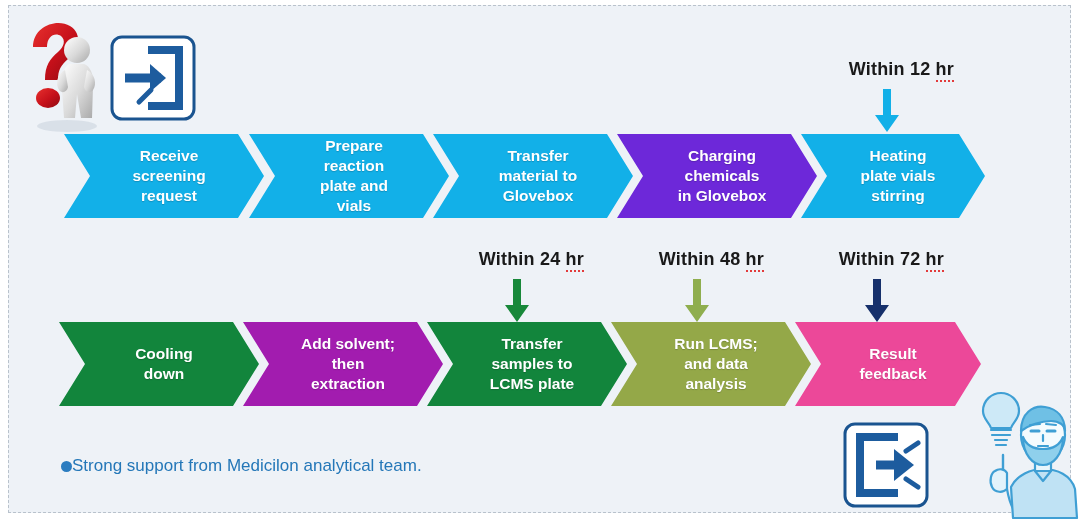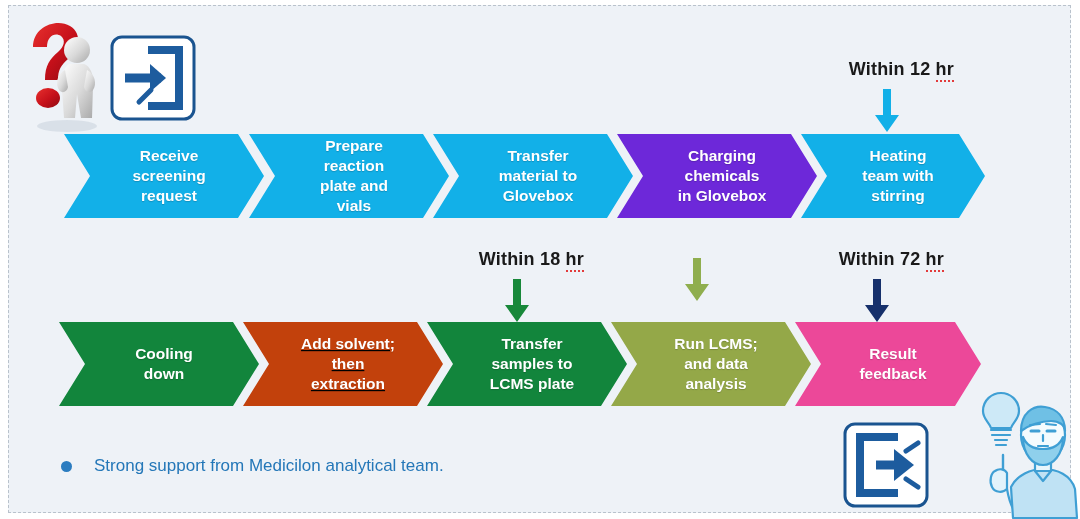--- a/index.html
+++ b/index.html
@@ -80,21 +80,20 @@
     display: block;
   }
 
   
   #note {
     position: absolute;
     left: 52px;
     top: 450px;
     display: flex;
     align-items: center;
-    gap: 22px;
     justify-content: center;
   }
   #note .bullet-dot {
     width: 11px;
     height: 11px;
     border-radius: 50%;
     background: #2b7cc0;
     flex: 0 0 auto;
   }
   #note .note-text {
@@ -172,31 +171,31 @@
 material to
 Glovebox</div>
         </div>
         <div class="chev" style="left: 608px; width: 200px; background: #6d28d9;">
           <div class="chev-label">Charging
 chemicals
 in Glovebox</div>
         </div>
         <div class="chev" style="left: 792px; width: 184px; background: rgb(18, 176, 232);">
           <div class="chev-label">Heating
-team with
+plate vials
 stirring</div>
         </div>
       </div>
 
     <div class="chev-row" id="bottom-row" style="left:0; top:316px; width:1063px;">
         <div class="chev" style="left: 50px; width: 200px; background: rgb(18, 133, 60);">
           <div class="chev-label">Cooling
 down</div>
         </div>
-        <div class="chev" style="left: 234px; width: 200px; background: #c2410c; text-decoration: underline;">
+        <div class="chev" style="left: 234px; width: 200px; background: #a21caf;">
           <div class="chev-label">Add solvent;
 then
 extraction</div>
         </div>
         <div class="chev" style="left: 418px; width: 200px; background: rgb(18, 133, 60);">
           <div class="chev-label">Transfer
 samples to
 LCMS plate</div>
         </div>
         <div class="chev" style="left: 602px; width: 200px; background: rgb(148, 168, 72); align-items: center;">
@@ -213,28 +212,29 @@
     <div id="callouts-layer">
         <div class="callout" style="left: 810px; top: 53px; width: 135px;">
           <div class="callout-text"><span>Within 12 </span><span class="hr-unit">hr</span></div>
           <div class="arrow-wrap">
             <svg class="down-arrow" width="26" height="44" viewBox="0 0 26 44">
               <path d="M9 0 L17 0 L17 26 L25 26 L13 43 L1 26 L9 26 Z" fill="#12B0E8"></path>
             </svg>
           </div>
         </div>
         <div class="callout" style="left: 440px; top: 243px; width: 135px;">
-          <div class="callout-text"><span>Within 18 </span><span class="hr-unit">hr</span></div>
+          <div class="callout-text"><span>Within 24 </span><span class="hr-unit">hr</span></div>
           <div class="arrow-wrap">
             <svg class="down-arrow" width="26" height="44" viewBox="0 0 26 44">
               <path d="M9 0 L17 0 L17 26 L25 26 L13 43 L1 26 L9 26 Z" fill="#18883A"></path>
             </svg>
           </div>
         </div>
         <div class="callout" style="left: 620px; top: 243px; width: 135px;">
+          <div class="callout-text"><span>Within 48 </span><span class="hr-unit">hr</span></div>
           <div class="arrow-wrap">
             <svg class="down-arrow" width="26" height="44" viewBox="0 0 26 44">
               <path d="M9 0 L17 0 L17 26 L25 26 L13 43 L1 26 L9 26 Z" fill="#8FAE4E"></path>
             </svg>
           </div>
         </div>
         <div class="callout" style="left: 800px; top: 243px; width: 135px;">
           <div class="callout-text"><span>Within 72 </span><span class="hr-unit">hr</span></div>
           <div class="arrow-wrap">
             <svg class="down-arrow" width="26" height="44" viewBox="0 0 26 44">

